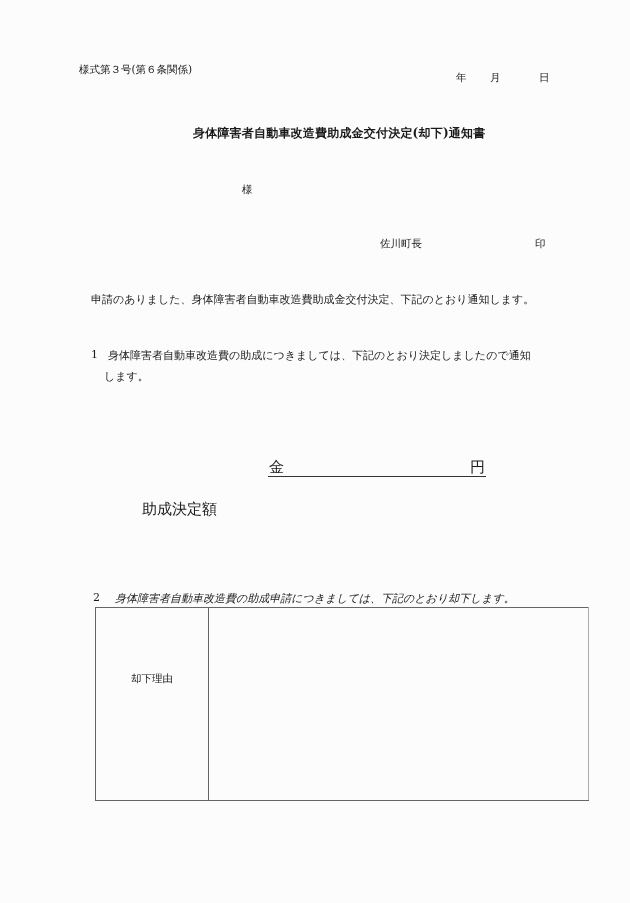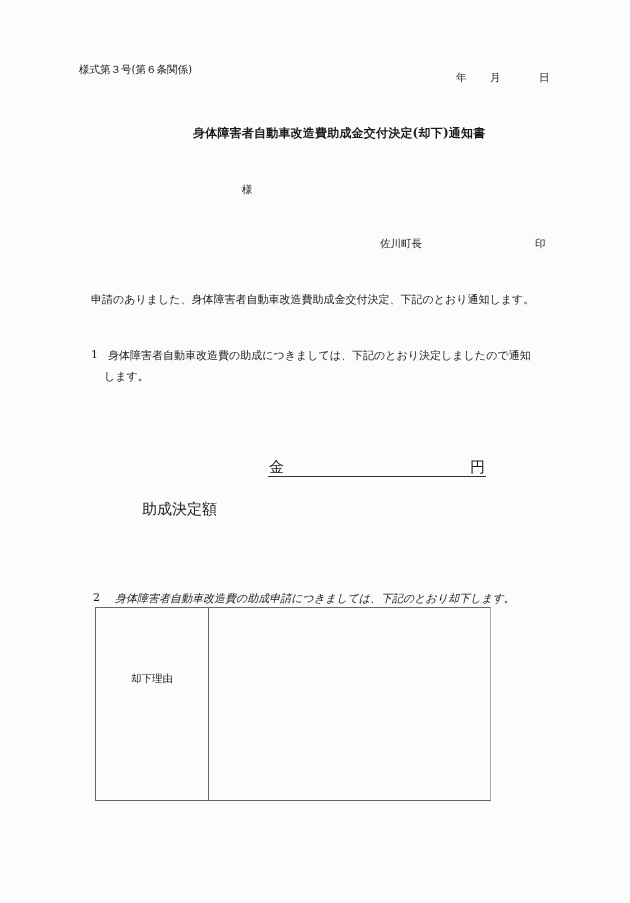--- a/index.html
+++ b/index.html
@@ -12,21 +12,21 @@
     .md { font-size: 11px; }
     .title { font-size: 12px; font-weight: bold; letter-spacing: 0.2px; }
     .big { font-size: 15px; }
     .amount-line {
       position: absolute; left: 268px; top: 458px; width: 218px; height: 18px;
       border-bottom: 1.3px solid #333;
     }
     .amount-line .kin { position: absolute; left: 1px; top: 0; font-size: 15px; }
     .amount-line .en { position: absolute; right: 1px; top: 0; font-size: 15px; }
     table.reason {
-      position: absolute; left: 95px; top: 607px; width: 396px; height: 194px;
+      position: absolute; left: 95px; top: 607px; width: 494px; height: 194px;
       border-collapse: collapse; border: 1.2px solid #666;
     }
     table.reason td { border: 1.2px solid #666; padding: 0; }
     table.reason td.label { width: 112px; text-align: center; vertical-align: middle; font-size: 10.5px; padding-bottom: 50px; }
     table.reason td.content { border-left: 1.8px solid #aaa; border-right: 1.8px solid #aaa; }
   </style>
 </head>
 <body>
 
 <div>

